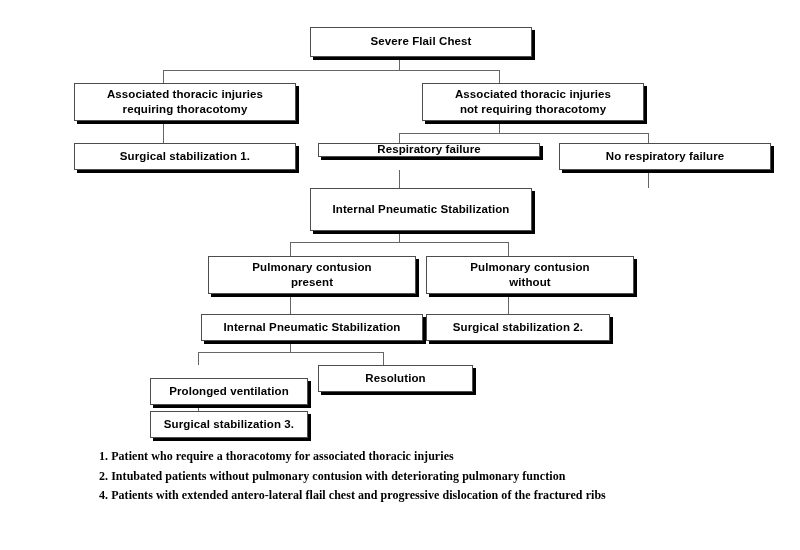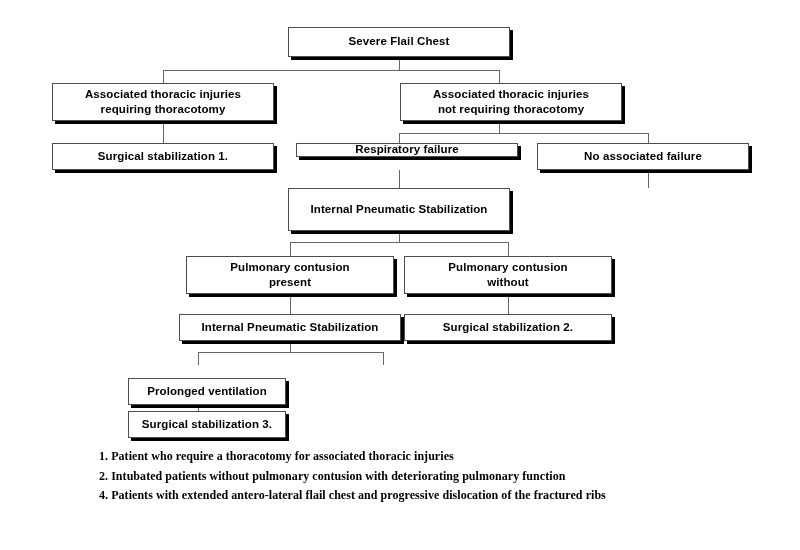--- a/index.html
+++ b/index.html
@@ -29,20 +29,21 @@
     justify-content: center;
     text-align: center;
     font-family: "Liberation Sans", sans-serif;
     font-weight: bold;
     font-size: 11.5px;
     color: #000000;
     line-height: 1.32;
     letter-spacing: 0.1px;
     padding: 0 6px;
     z-index: 3;
+    margin-left: 22px;
   }
   .node .line2 { display: block; }
 
   
   .vline {
     position: absolute;
     width: 1px;
     background: #666666;
     z-index: 1;
   }
@@ -127,21 +128,21 @@
 
   <div class="node" style="left:52px; top:143px; width:222px; height:27px;">
     <span>Surgical stabilization 1.</span>
   </div>
 
   <div class="node" style="left:296px; top:143px; width:222px; height:14px;">
     <span>Respiratory failure</span>
   </div>
 
   <div class="node" style="left:537px; top:143px; width:212px; height:27px;">
-    <span>No associated failure</span>
+    <span>No respiratory failure</span>
   </div>
 
   <div class="node" style="left:288px; top:188px; width:222px; height:43px;">
     <span>Internal Pneumatic Stabilization</span>
   </div>
 
 
   <div class="node" style="left:186px; top:256px; width:208px; height:38px;">
     <span>
       <span class="line2">Pulmonary contusion</span>
@@ -153,28 +154,31 @@
     <span>
       <span class="line2">Pulmonary contusion</span>
       <span class="line2">without</span>
     </span>
   </div>
 
   <div class="node" style="left:179px; top:314px; width:222px; height:27px;">
     <span>Internal Pneumatic Stabilization</span>
   </div>
 
-  <div class="node" style="left:404px; top:314px; width:208px; height:27px;">
+  <div class="node" style="left:404px; top:314px; width:184px; height:27px;">
     <span>Surgical stabilization 2.</span>
   </div>
 
   <div class="node" style="left:128px; top:378px; width:158px; height:27px;">
     <span>Prolonged ventilation</span>
   </div>
 
+  <div class="node" style="left:296px; top:365px; width:155px; height:27px;">
+    <span>Resolution</span>
+  </div>
 
   <div class="node" style="left:128px; top:411px; width:158px; height:27px;">
     <span>Surgical stabilization 3.</span>
   </div>
 
   <div id="notes">
     <div class="note">1. Patient who require a thoracotomy for associated thoracic injuries</div>
     <div class="note">2. Intubated patients without pulmonary contusion with deteriorating pulmonary function</div>
     <div class="note">4. Patients with extended antero-lateral flail chest and progressive dislocation of the fractured ribs</div>
   </div>

